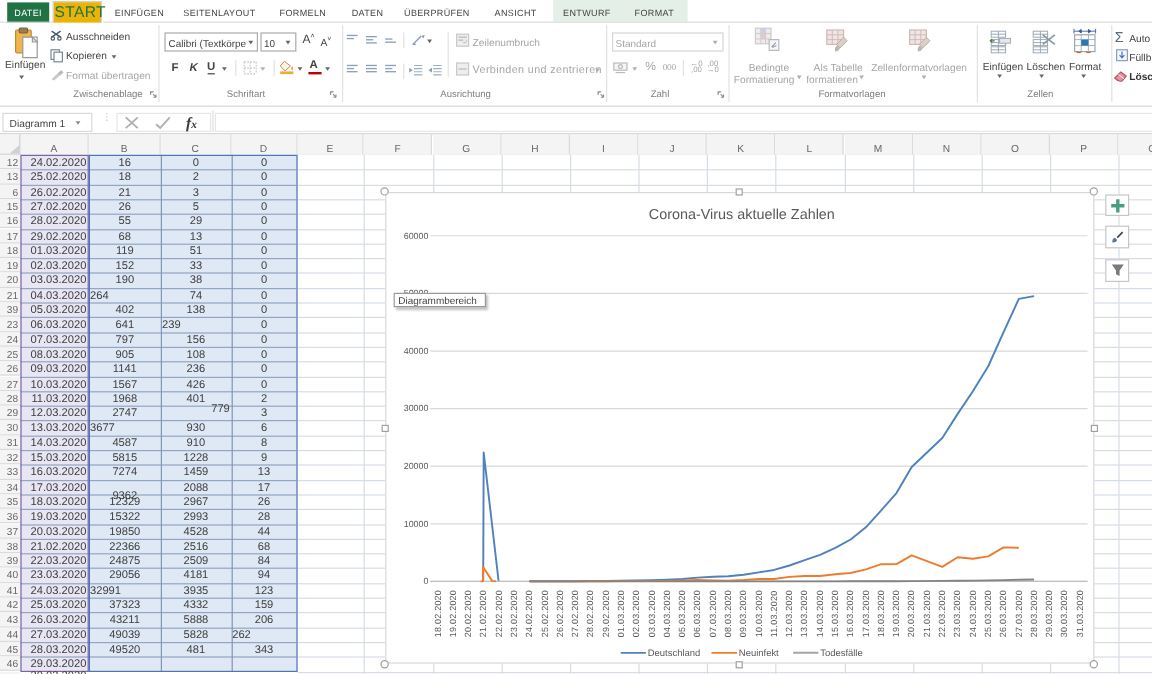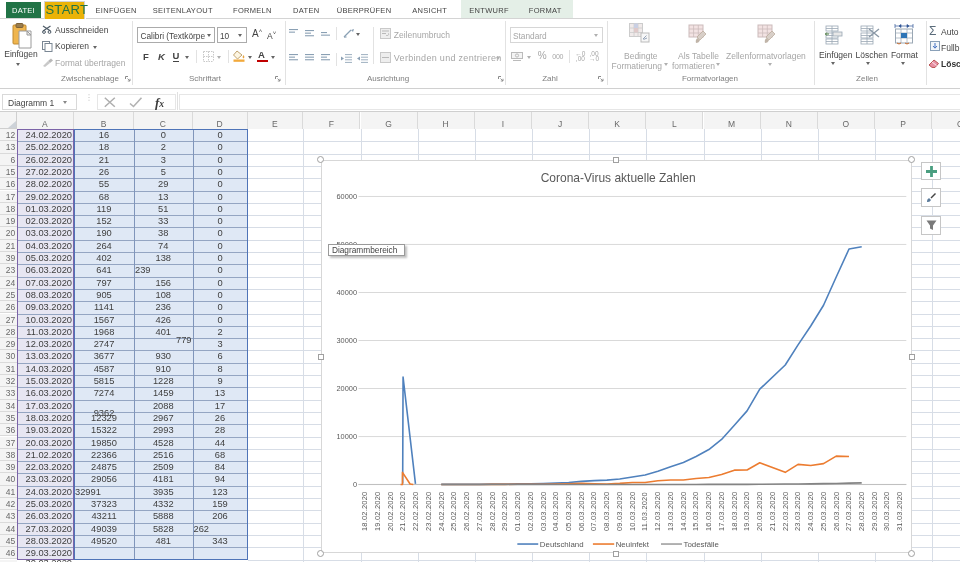--- a/index.html
+++ b/index.html
@@ -457,21 +457,21 @@
 <div class="cell" style="left:193.5px;top:202.8px;width:53px;height:12.3px;line-height:12.8px;text-align:center">0</div>
 <div class="cell" style="left:18px;top:215.10000000000002px;width:54px;height:12.3px;line-height:12.8px;text-align:right">02.03.2020</div>
 <div class="cell" style="left:75px;top:215.10000000000002px;width:58px;height:12.3px;line-height:12.8px;text-align:center">152</div>
 <div class="cell" style="left:135px;top:215.10000000000002px;width:56.5px;height:12.3px;line-height:12.8px;text-align:center">33</div>
 <div class="cell" style="left:193.5px;top:215.10000000000002px;width:53px;height:12.3px;line-height:12.8px;text-align:center">0</div>
 <div class="cell" style="left:18px;top:227.4px;width:54px;height:12.3px;line-height:12.8px;text-align:right">03.03.2020</div>
 <div class="cell" style="left:75px;top:227.4px;width:58px;height:12.3px;line-height:12.8px;text-align:center">190</div>
 <div class="cell" style="left:135px;top:227.4px;width:56.5px;height:12.3px;line-height:12.8px;text-align:center">38</div>
 <div class="cell" style="left:193.5px;top:227.4px;width:53px;height:12.3px;line-height:12.8px;text-align:center">0</div>
 <div class="cell" style="left:18px;top:239.7px;width:54px;height:12.3px;line-height:12.8px;text-align:right">04.03.2020</div>
-<div class="cell" style="left:75px;top:239.7px;width:58px;height:12.3px;line-height:12.8px;text-align:center">264</div>
+<div class="cell" style="left:75px;top:239.7px;width:58px;height:12.3px;line-height:12.8px;">264</div>
 <div class="cell" style="left:135px;top:239.7px;width:56.5px;height:12.3px;line-height:12.8px;text-align:center">74</div>
 <div class="cell" style="left:193.5px;top:239.7px;width:53px;height:12.3px;line-height:12.8px;text-align:center">0</div>
 <div class="cell" style="left:18px;top:252.0px;width:54px;height:12.3px;line-height:12.8px;text-align:right">05.03.2020</div>
 <div class="cell" style="left:75px;top:252.0px;width:58px;height:12.3px;line-height:12.8px;text-align:center">402</div>
 <div class="cell" style="left:135px;top:252.0px;width:56.5px;height:12.3px;line-height:12.8px;text-align:center">138</div>
 <div class="cell" style="left:193.5px;top:252.0px;width:53px;height:12.3px;line-height:12.8px;text-align:center">0</div>
 <div class="cell" style="left:18px;top:264.3px;width:54px;height:12.3px;line-height:12.8px;text-align:right">06.03.2020</div>
 <div class="cell" style="left:75px;top:264.3px;width:58px;height:12.3px;line-height:12.8px;text-align:center">641</div>
 <div class="cell" style="left:135px;top:264.3px;width:56.5px;height:12.3px;line-height:12.8px;text-align:left">239</div>
 <div class="cell" style="left:193.5px;top:264.3px;width:53px;height:12.3px;line-height:12.8px;text-align:center">0</div>
@@ -493,21 +493,21 @@
 <div class="cell" style="left:193.5px;top:313.5px;width:53px;height:12.3px;line-height:12.8px;text-align:center">0</div>
 <div class="cell" style="left:18px;top:325.8px;width:54px;height:12.3px;line-height:12.8px;text-align:right">11.03.2020</div>
 <div class="cell" style="left:75px;top:325.8px;width:58px;height:12.3px;line-height:12.8px;text-align:center">1968</div>
 <div class="cell" style="left:135px;top:325.8px;width:56.5px;height:12.3px;line-height:12.8px;text-align:center">401</div>
 <div class="cell" style="left:193.5px;top:325.8px;width:53px;height:12.3px;line-height:12.8px;text-align:center">2</div>
 <div class="cell" style="left:18px;top:338.1px;width:54px;height:12.3px;line-height:12.8px;text-align:right">12.03.2020</div>
 <div class="cell" style="left:75px;top:338.1px;width:58px;height:12.3px;line-height:12.8px;text-align:center">2747</div>
 <div class="cell" style="left:135px;top:334px;width:56.5px;height:12.3px;line-height:12.8px;text-align:right">779</div>
 <div class="cell" style="left:193.5px;top:338.1px;width:53px;height:12.3px;line-height:12.8px;text-align:center">3</div>
 <div class="cell" style="left:18px;top:350.4px;width:54px;height:12.3px;line-height:12.8px;text-align:right">13.03.2020</div>
-<div class="cell" style="left:75px;top:350.4px;width:58px;height:12.3px;line-height:12.8px;text-align:center">3677</div>
+<div class="cell" style="left:75px;top:350.4px;width:58px;height:12.3px;line-height:12.8px;text-align:left">3677</div>
 <div class="cell" style="left:135px;top:350.4px;width:56.5px;height:12.3px;line-height:12.8px;text-align:center">930</div>
 <div class="cell" style="left:193.5px;top:350.4px;width:53px;height:12.3px;line-height:12.8px;text-align:center">6</div>
 <div class="cell" style="left:18px;top:362.70000000000005px;width:54px;height:12.3px;line-height:12.8px;text-align:right">14.03.2020</div>
 <div class="cell" style="left:75px;top:362.70000000000005px;width:58px;height:12.3px;line-height:12.8px;text-align:center">4587</div>
 <div class="cell" style="left:135px;top:362.70000000000005px;width:56.5px;height:12.3px;line-height:12.8px;text-align:center">910</div>
 <div class="cell" style="left:193.5px;top:362.70000000000005px;width:53px;height:12.3px;line-height:12.8px;text-align:center">8</div>
 <div class="cell" style="left:18px;top:375.0px;width:54px;height:12.3px;line-height:12.8px;text-align:right">15.03.2020</div>
 <div class="cell" style="left:75px;top:375.0px;width:58px;height:12.3px;line-height:12.8px;text-align:center">5815</div>
 <div class="cell" style="left:135px;top:375.0px;width:56.5px;height:12.3px;line-height:12.8px;text-align:center">1228</div>
 <div class="cell" style="left:193.5px;top:375.0px;width:53px;height:12.3px;line-height:12.8px;text-align:center">9</div>

